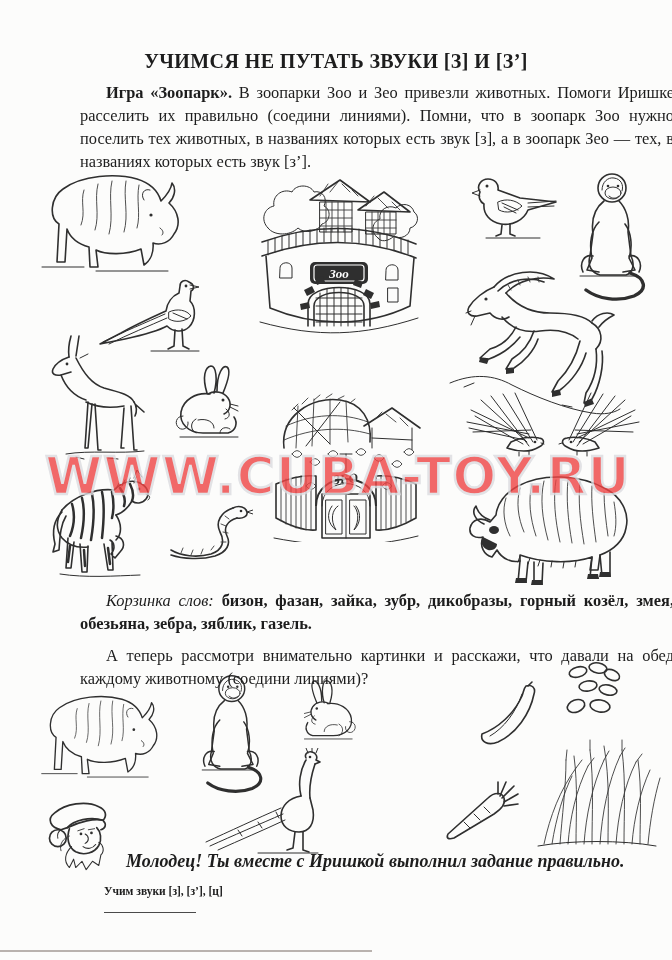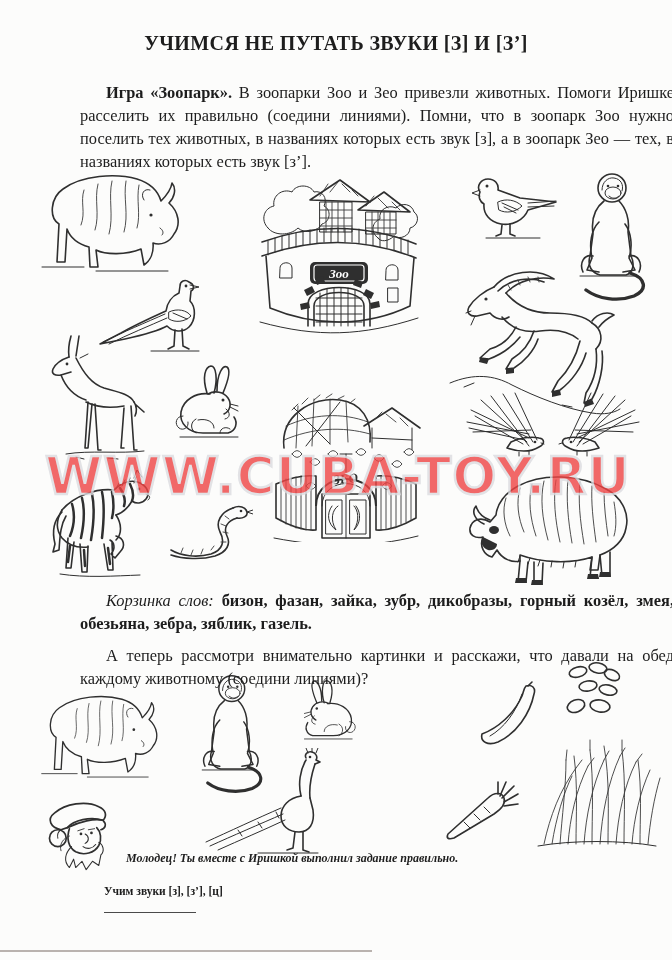--- a/index.html
+++ b/index.html
@@ -3,32 +3,32 @@
 <meta charset="utf-8">
 <style>
   html,body{margin:0;padding:0;background:#ffffff;}
   .page{
     position:relative;width:672px;height:960px;margin:0 auto;
     background:#fcfcfb;overflow:hidden;
     font-family:"Liberation Serif","DejaVu Serif",serif;color:#1d1d1d;
   }
   .abs{position:absolute;}
   .title{
-    top:32px;left:0;width:672px;text-align:center;
+    top:50px;left:0;width:672px;text-align:center;
     font-size:20px;font-weight:bold;letter-spacing:.4px;z-index:4;
   }
   .para{
     left:39px;width:594px;font-size:16.4px;line-height:23px;
     text-align:justify;text-indent:26px;z-index:4;margin-left:41px;
   }
   .lead-bold{font-weight:bold;}
   .lead-italic{font-style:italic;}
   .bold-words{font-weight:bold;}
   .praise{
-    top:851px;left:126px;width:516px;font-size:12px;
+    top:851px;left:126px;width:516px;font-size:18px;
     font-weight:bold;font-style:italic;z-index:4;
   }
   .footer-text{top:885px;left:104px;font-size:11.5px;font-weight:bold;z-index:4;}
   .footer-rule{top:912px;left:104px;width:92px;height:1px;background:#4a4a4a;z-index:4;}
   .bottom-line{top:950px;left:0;width:372px;height:2px;background:#b9b2ae;z-index:1;}
   .watermark{
     top:446px;left:45px;width:578px;height:62px;z-index:3;
     font-family:"DejaVu Sans","Liberation Sans",sans-serif;
     font-size:52px;font-weight:bold;letter-spacing:1px;text-align:right;
     color:#ef4444;-webkit-text-stroke:2.5px #dcdce0;opacity:.8;

